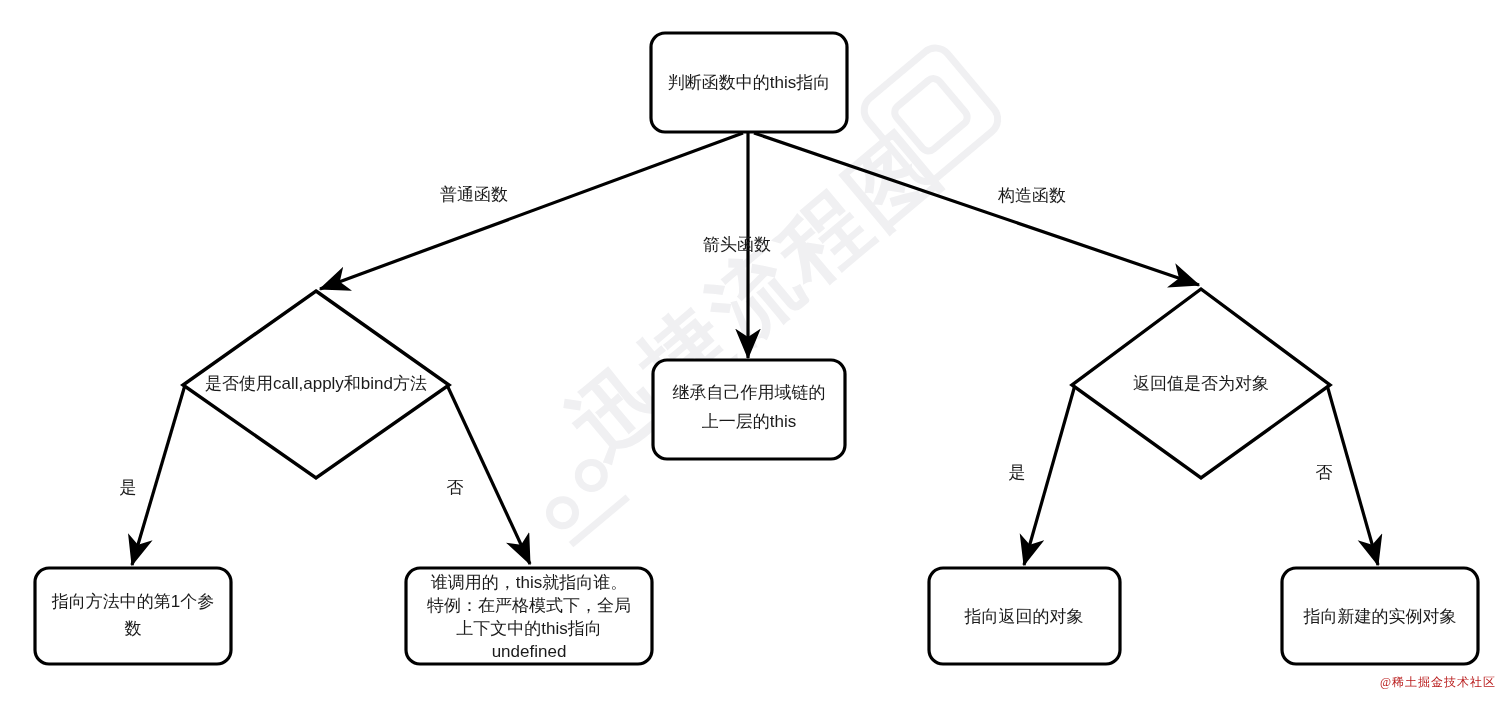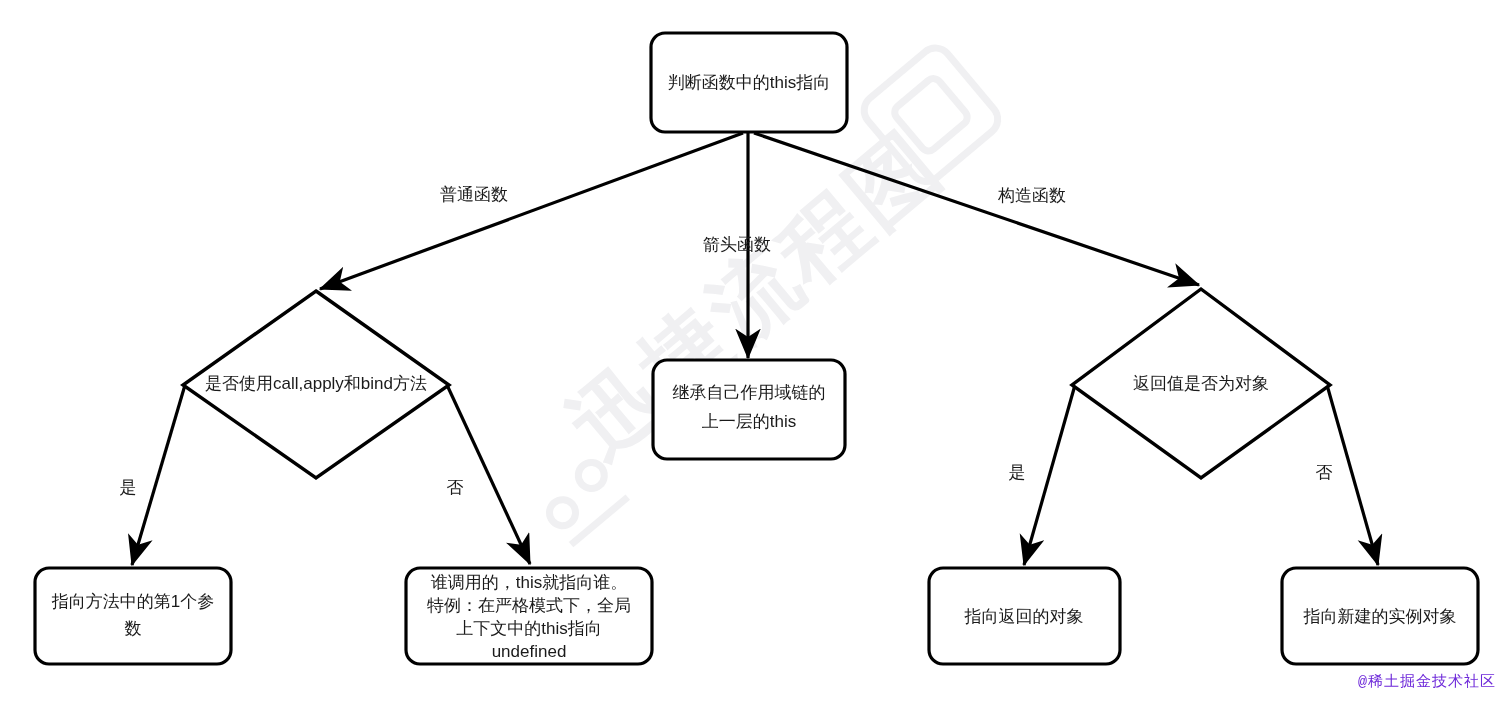--- a/index.html
+++ b/index.html
@@ -74,23 +74,23 @@
   }
   .wm-logo {
     fill: none;
     stroke: #f0f0f2;
     stroke-width: 7;
   }
   .wm-corner {
     position: absolute;
     right: 16px;
     bottom: 10px;
-    font-family: Liberation Mono, monospace;
-    font-size: 15px;
-    color: #6d28d9;
+    font-family: Liberation Serif, serif;
+    font-size: 12px;
+    color: #b91c1c;
     letter-spacing: 1px;
     white-space: nowrap;
   }
 </style>
 </head>
 <body>
 
 <div id="canvas">
 
   <svg id="flow-svg" viewBox="0 0 1512 701">

